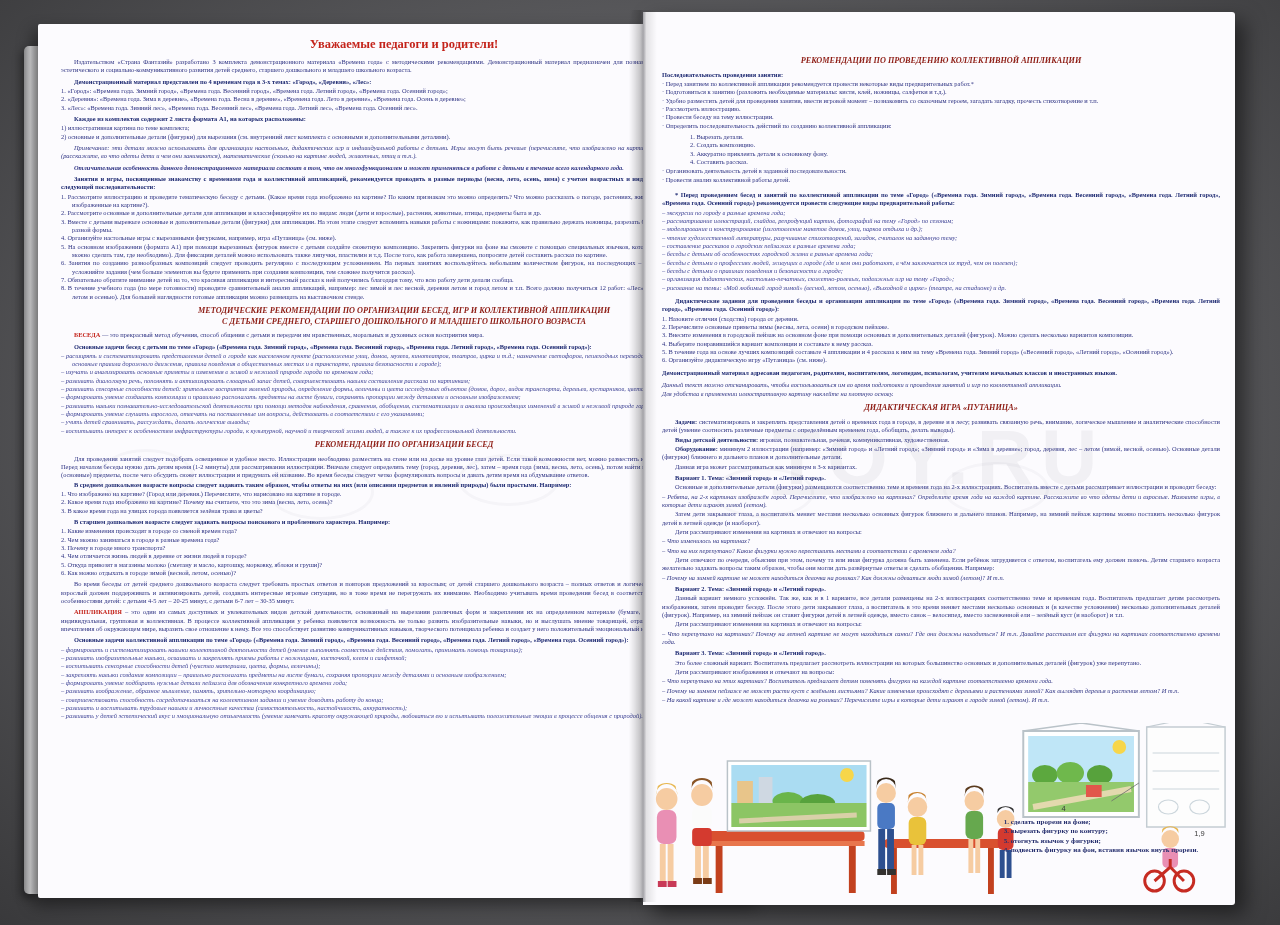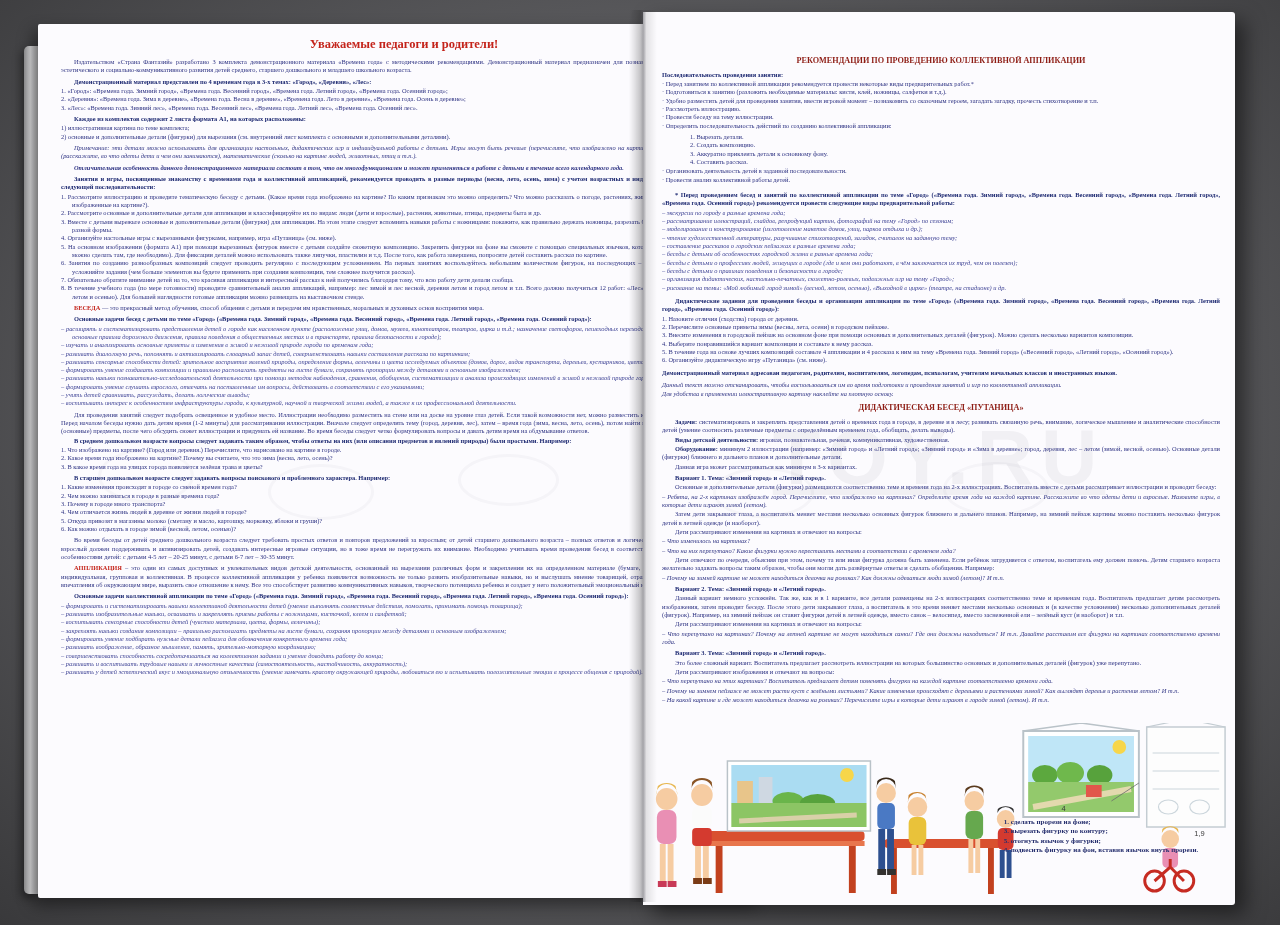--- a/index.html
+++ b/index.html
@@ -23,21 +23,21 @@
   .inner-l{position:absolute;inset:0;padding:13px 13px 10px 23px;}
   .inner-r{position:absolute;inset:0;padding:44px 15px 10px 19px;}
 
   .doc-title{font-size:12.5px;font-weight:bold;color:#c4241b;text-align:center;margin:0 0 6px;}
   .p{font-size:6.4px;line-height:1.3;color:#2e3383;text-align:justify;margin:0 0 1px;}
   .ind{text-indent:13px;}
   .bh{font-weight:bold;color:#1e2a72;}
   .it{font-style:italic;}
   .itb{font-style:italic;font-weight:bold;}
   .redw{color:#c4241b;font-weight:bold;}
-  .h2{font-size:8.2px;font-weight:bold;color:#8e1d15;text-align:center;margin:5px 0 4px;line-height:1.3;}
+  .h2{font-size:8.2px;font-weight:bold;color:#8e1d15;text-align:center;margin:5px 0 4px;line-height:1.3;font-style:italic;}
   .list{margin:0 0 3px;}
   .list .li{font-size:6.4px;line-height:1.3;color:#2e3383;text-align:justify;
     padding-left:11px;text-indent:-11px;}
   .list.li-it .li{font-style:italic;color:#3a3f93;}
   .list.sub{padding-left:28px;margin-bottom:1px;}
   .q{font-style:italic;}
   .vh{font-weight:bold;color:#1e2a72;margin-top:3px;}
   .gap{height:4px;}
   .gap2{height:2px;}
 
@@ -88,36 +88,41 @@
       <div class="list">
           <div class="li">1. Рассмотрите иллюстрацию и проведите тематическую беседу с детьми. (Какое время года изображено на картине? По каким признакам это можно определить? Что можно рассказать о погоде, растениях, животных на картине. Что делают люди, изображенные на картине?).</div>
           <div class="li">2. Рассмотрите основные и дополнительные детали для аппликации и классифицируйте их по видам: люди (дети и взрослые), растения, животные, птицы, предметы быта и др.</div>
           <div class="li">3. Вместе с детьми вырежьте основные и дополнительные детали (фигурки) для аппликации. На этом этапе следует вспомнить навыки работы с ножницами: покажите, как правильно держать ножницы, разрезать бумагу по контуру, вырезать предметы разной формы.</div>
           <div class="li">4. Организуйте настольные игры с вырезанными фигурками, например, игра «Путаница» (см. ниже).</div>
           <div class="li">5. На основном изображении (формата А1) при помощи вырезанных фигурок вместе с детьми создайте сюжетную композицию. Закрепить фигурки на фоне вы сможете с помощью специальных язычков, которые легко вставляются в прорези (их можно сделать там, где необходимо). Для фиксации деталей можно использовать также липучки, пластилин и т.д. После того, как работа завершена, попросите детей составить рассказ по картине.</div>
           <div class="li">6. Занятия по созданию разнообразных композиций следует проводить регулярно с последующим усложнением. На первых занятиях воспользуйтесь небольшим количеством фигурок, на последующих – постепенно вводите новые детали и усложняйте задания (чем больше элементов вы будете применять при создании композиции, тем сложнее получится рассказ).</div>
           <div class="li">7. Обязательно обратите внимание детей на то, что красивая аппликация и интересный рассказ к ней получились благодаря тому, что всю работу дети делали сообща.</div>
           <div class="li">8. В течение учебного года (по мере готовности) проводите сравнительный анализ аппликаций, например: лес зимой и лес весной, деревня летом и город летом и т.п. Всего должно получиться 12 работ: «Лес», «Город», «Деревня» (зимой, весной, летом и осенью). Для большей наглядности готовые аппликации можно размещать на выставочном стенде.</div>
         </div>
+      <div class="h2">
+        <span>МЕТОДИЧЕСКИЕ РЕКОМЕНДАЦИИ ПО ОРГАНИЗАЦИИ БЕСЕД, ИГР И КОЛЛЕКТИВНОЙ АППЛИКАЦИИ</span><br>
+        <span>С ДЕТЬМИ СРЕДНЕГО, СТАРШЕГО ДОШКОЛЬНОГО И МЛАДШЕГО ШКОЛЬНОГО ВОЗРАСТА</span>
+      </div>
       <div class="p ind">
         <span class="redw">БЕСЕДА</span><span> — это прекрасный метод обучения, способ общения с детьми и передачи им нравственных, моральных и духовных основ восприятия мира.</span>
       </div>
       <div class="gap2"></div>
       <div class="p ind bh">Основные задачи бесед с детьми по теме «Город» («Времена года. Зимний город», «Времена года. Весенний город», «Времена года. Летний город», «Времена года. Осенний город»):</div>
       <div class="list li-it">
           <div class="li">– расширять и систематизировать представления детей о городе как населенном пункте (расположение улиц, домов, музеев, кинотеатров, театров, цирка и т.д.; назначение светофоров, пешеходных переходов; виды транспорта и их назначение; основные правила дорожного движения, правила поведения в общественных местах и в транспорте, правила безопасности в городе);</div>
           <div class="li">– изучать и анализировать основные приметы и изменения в живой и неживой природе города по временам года;</div>
           <div class="li">– развивать диалоговую речь, пополнять и активизировать словарный запас детей, совершенствовать навыки составления рассказа по картинкам;</div>
           <div class="li">– развивать сенсорные способности детей: зрительное восприятие явлений природы, определение формы, величины и цвета исследуемых объектов (домов, дорог, видов транспорта, деревьев, кустарников, цветов и др.);</div>
           <div class="li">– формировать умение создавать композиции и правильно располагать предметы на листе бумаги, сохранять пропорции между деталями и основным изображением;</div>
           <div class="li">– развивать навыки познавательно-исследовательской деятельности при помощи методов наблюдения, сравнения, обобщения, систематизации и анализа происходящих изменений в живой и неживой природе города в разные времена года;</div>
           <div class="li">– формировать умение слушать взрослого, отвечать на поставленные им вопросы, действовать в соответствии с его указаниями;</div>
           <div class="li">– учить детей сравнивать, рассуждать, делать логические выводы;</div>
           <div class="li">– воспитывать интерес к особенностям инфраструктуры города, к культурной, научной и творческой жизни людей, а также к их профессиональной деятельности.</div>
         </div>
+      <div class="h2">РЕКОМЕНДАЦИИ ПО ОРГАНИЗАЦИИ БЕСЕД</div>
       <div class="p ind">Для проведения занятий следует подобрать освещенное и удобное место. Иллюстрации необходимо разместить на стене или на доске на уровне глаз детей. Если такой возможности нет, можно разместить их на детском столике или на коврике. Перед началом беседы нужно дать детям время (1-2 минуты) для рассматривания иллюстрации. Вначале следует определить тему (город, деревня, лес), затем – время года (зима, весна, лето, осень), потом найти главных персонажей, указать крупные (основные) предметы, после чего обсудить сюжет иллюстрации и придумать ей название. Во время беседы следует четко формулировать вопросы и давать детям время на обдумывание ответов.</div>
       <div class="p ind bh">В среднем дошкольном возрасте вопросы следует задавать таким образом, чтобы ответы на них (или описания предметов и явлений природы) были простыми. Например:</div>
       <div class="list">
           <div class="li">1. Что изображено на картине? (Город или деревня.) Перечислите, что нарисовано на картине в городе.</div>
           <div class="li">2. Какое время года изображено на картине? Почему вы считаете, что это зима (весна, лето, осень)?</div>
           <div class="li">3. В какое время года на улицах города появляется зелёная трава и цветы?</div>
         </div>
       <div class="p ind bh">В старшем дошкольном возрасте следует задавать вопросы поискового и проблемного характера. Например:</div>
       <div class="list">
           <div class="li">1. Какие изменения происходят в городе со сменой времен года?</div>
@@ -195,21 +200,21 @@
           <div class="li">3. Внесите изменения в городской пейзаж на основном фоне при помощи основных и дополнительных деталей (фигурок). Можно сделать несколько вариантов композиции.</div>
           <div class="li">4. Выберите понравившийся вариант композиции и составьте к нему рассказ.</div>
           <div class="li">5. В течение года на основе лучших композиций составьте 4 аппликации и 4 рассказа к ним на тему «Времена года. Зимний город» («Весенний город», «Летний город», «Осенний город»).</div>
           <div class="li">6. Организуйте дидактическую игру «Путаница» (см. ниже).</div>
         </div>
       <div class="gap2"></div>
       <div class="p bh">Демонстрационный материал адресован педагогам, родителям, воспитателям, логопедам, психологам, учителям начальных классов и иностранных языков.</div>
       <div class="gap2"></div>
       <div class="p it">Данный текст можно отсканировать, чтобы воспользоваться им во время подготовки и проведения занятий и игр по коллективной аппликации.</div>
       <div class="p it">Для удобства в применении иллюстративную картину наклейте на плотную основу.</div>
-      <div class="h2">ДИДАКТИЧЕСКАЯ БЕСЕД «ПУТАНИЦА»</div>
+      <div class="h2">ДИДАКТИЧЕСКАЯ ИГРА «ПУТАНИЦА»</div>
       <div class="p ind">
         <span class="bh">Задачи:</span><span> систематизировать и закреплять представления детей о временах года в городе, в деревне и в лесу; развивать связанную речь, внимание, логическое мышление и аналитические способности детей (умение соотносить различные предметы с определённым временем года, обобщать, делать выводы).</span>
       </div>
       <div class="p ind">
         <span class="bh">Виды детской деятельности:</span><span> игровая, познавательная, речевая, коммуникативная, художественная.</span>
       </div>
       <div class="p ind">
         <span class="bh">Оборудование:</span><span> минимум 2 иллюстрации (например: «Зимний город» и «Летний город»; «Зимний город» и «Зима в деревне»; город, деревня, лес – летом (зимой, весной, осенью). Основные детали (фигурки) ближнего и дальнего планов и дополнительные детали.</span>
       </div>
       <div class="p ind">Данная игра может рассматриваться как минимум в 3-х вариантах.</div>

